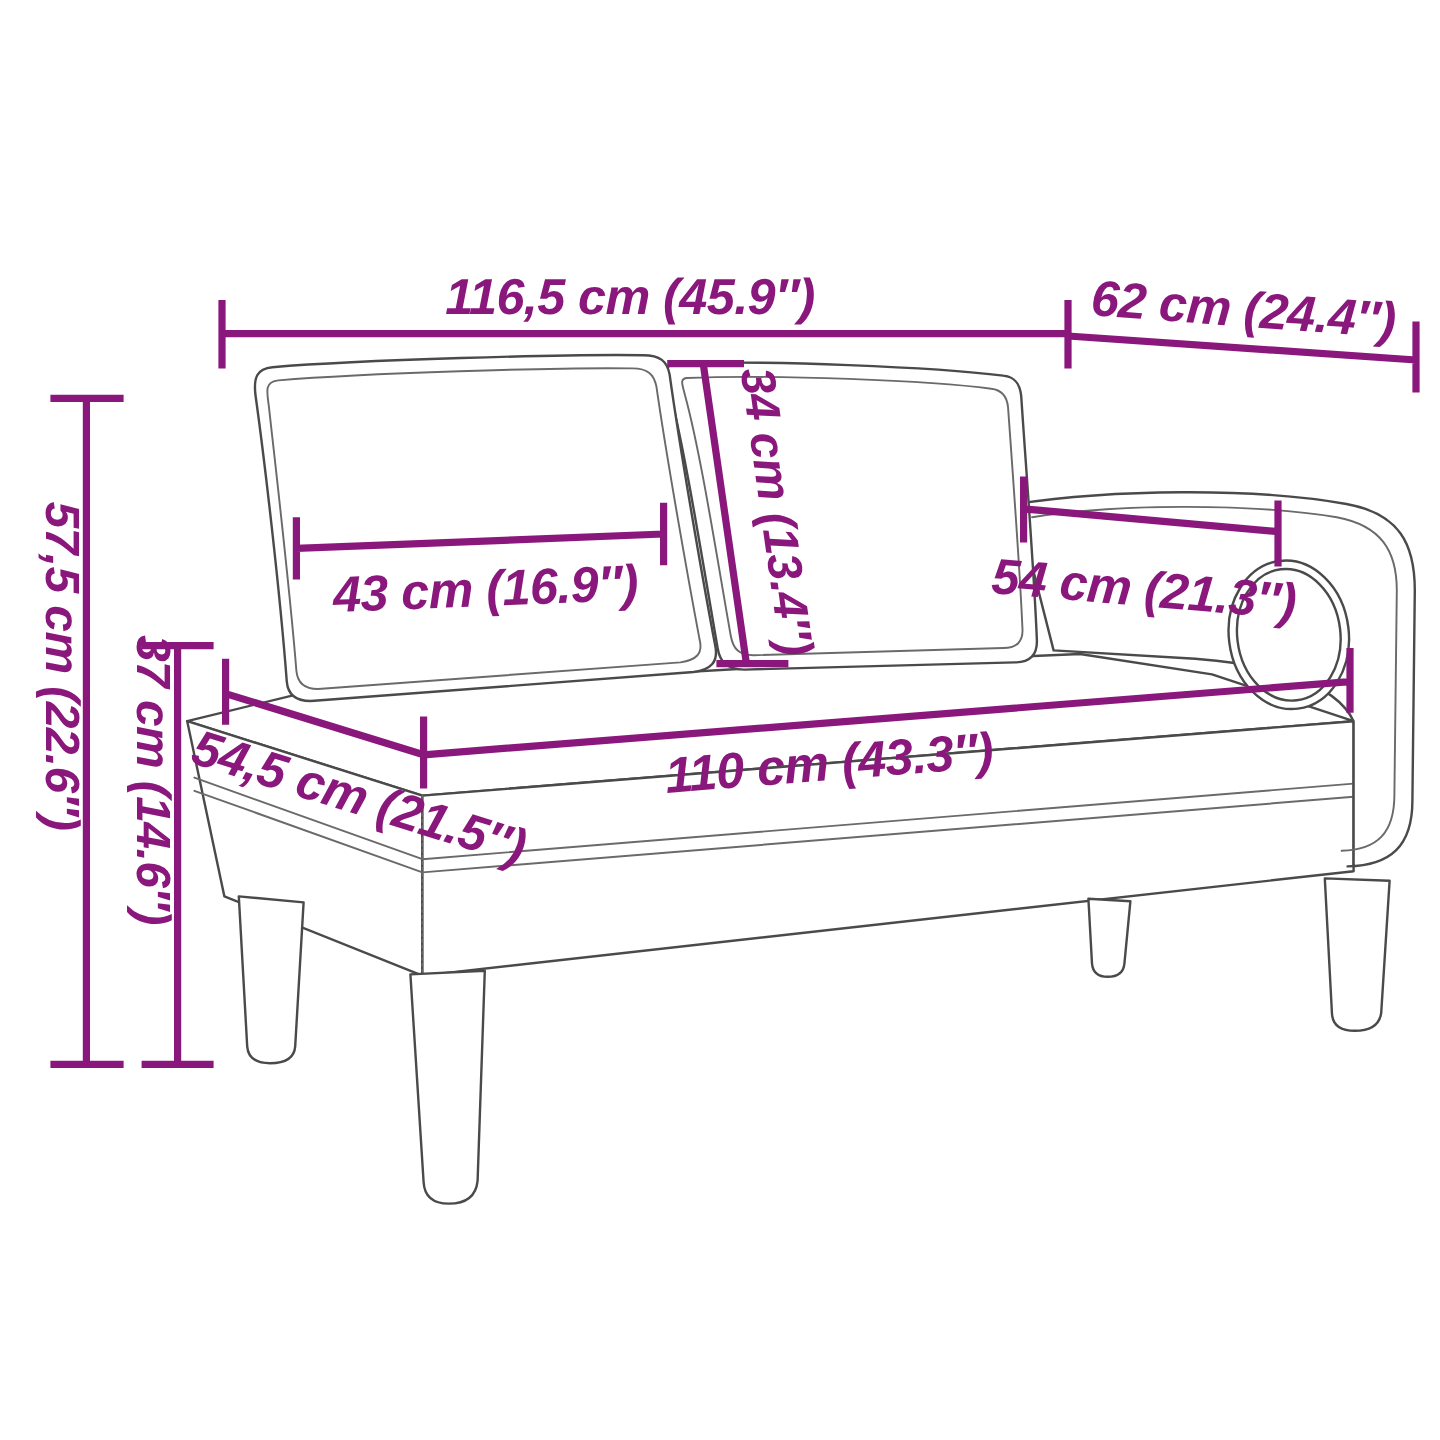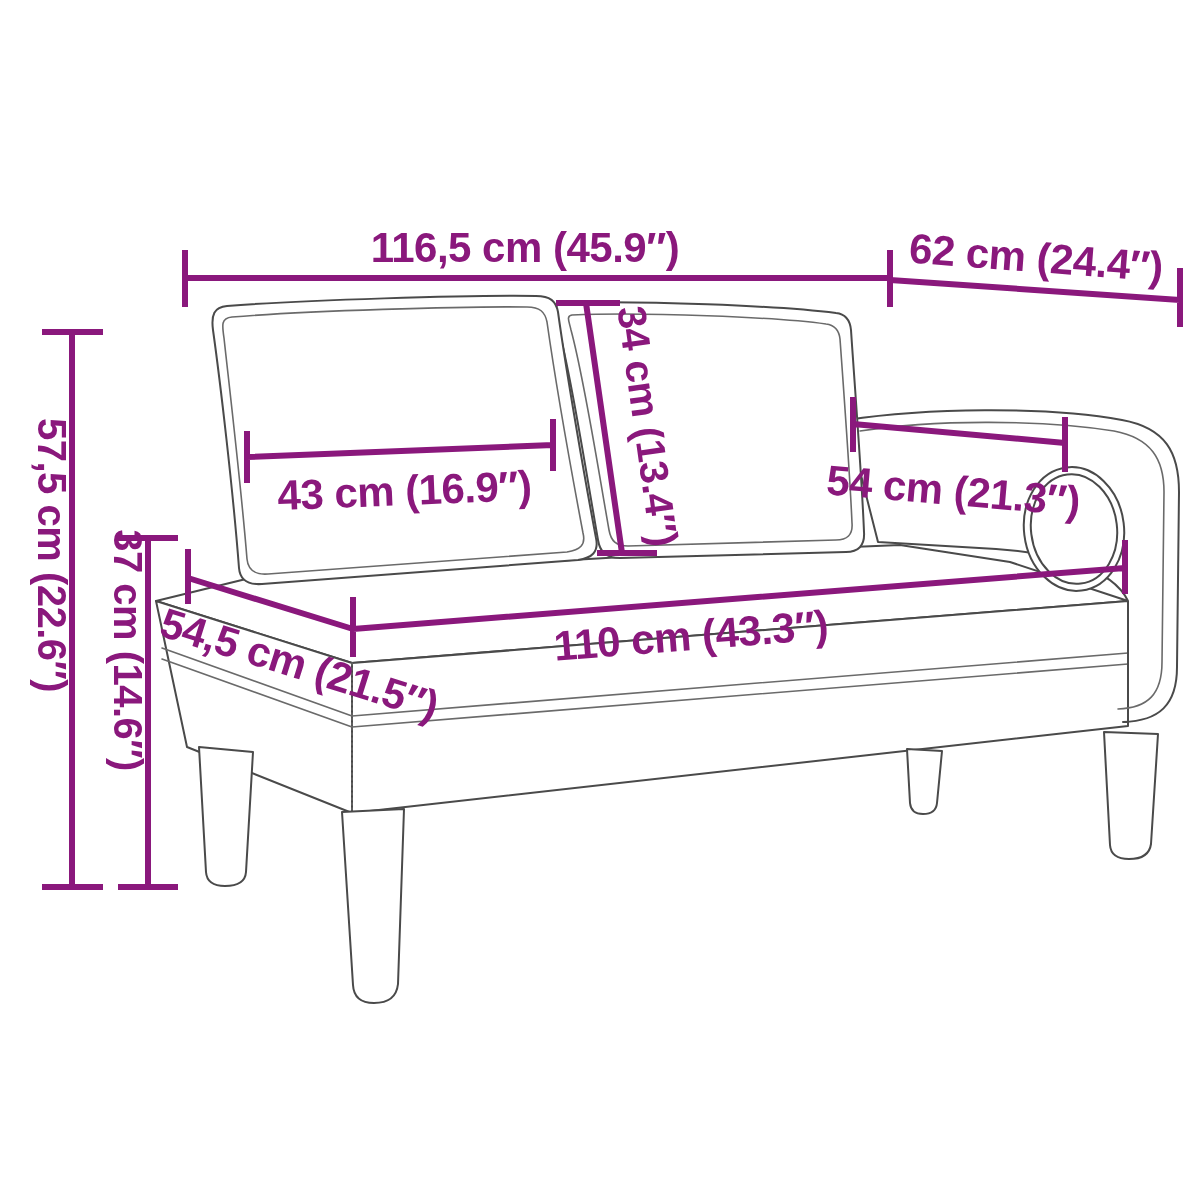--- a/index.html
+++ b/index.html
@@ -1,19 +1,19 @@
 <!DOCTYPE html>
 <html style="--accent: #8A187C; --line: #4a4a4a; --bg: #ffffff;"><head>
 <meta charset="utf-8">
 <style>
   :root { --accent:#8A187C; --line:#4a4a4a; --thin:#6a6a6a; --bg:#ffffff; }
   html,body { margin:0; padding:0; background:var(--bg); }
   body { width:1200px; height:1200px; position:relative; overflow:hidden;
          font-family:"Liberation Sans", sans-serif; }
-  #stage { position:absolute; inset:0; }
+  #stage { position:absolute; inset:0;font-style:italic; }
   svg { display:block; }
   .art path, .art ellipse { fill:#ffffff; stroke:var(--line); stroke-width:2;
         stroke-linejoin:round; stroke-linecap:round; }
   .art .open { fill:none; }
   .art .thin { fill:none; stroke:var(--thin); stroke-width:1.6; }
   .art .seam { fill:none; stroke:var(--thin); stroke-width:1.6; }
   .art .stitch { fill:none; stroke:var(--thin); stroke-width:1.4; stroke-dasharray:2 3; }
   .dims path { fill:none; stroke:var(--accent); stroke-width:6; stroke-linecap:butt; }
   .dim-label { fill:var(--accent); font-family:"Liberation Sans", sans-serif;
         font-weight:700; font-size:42px; letter-spacing:-0.5px; }

